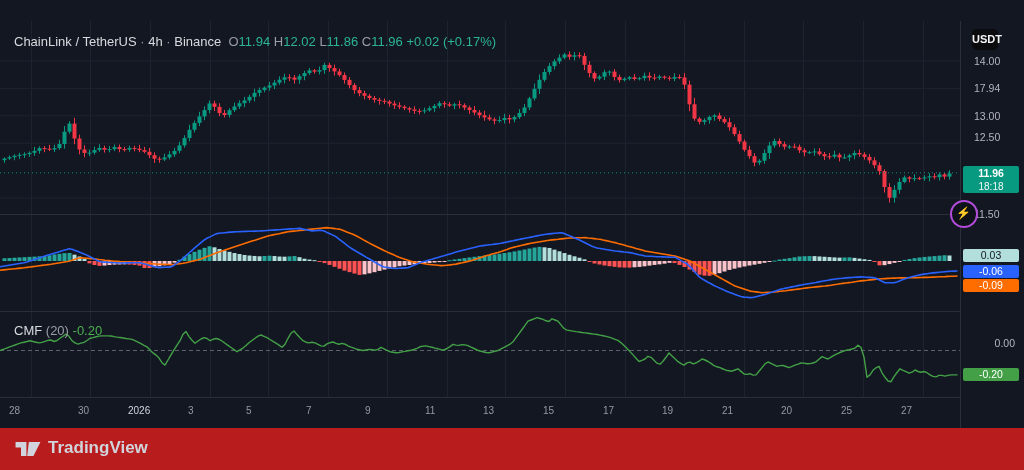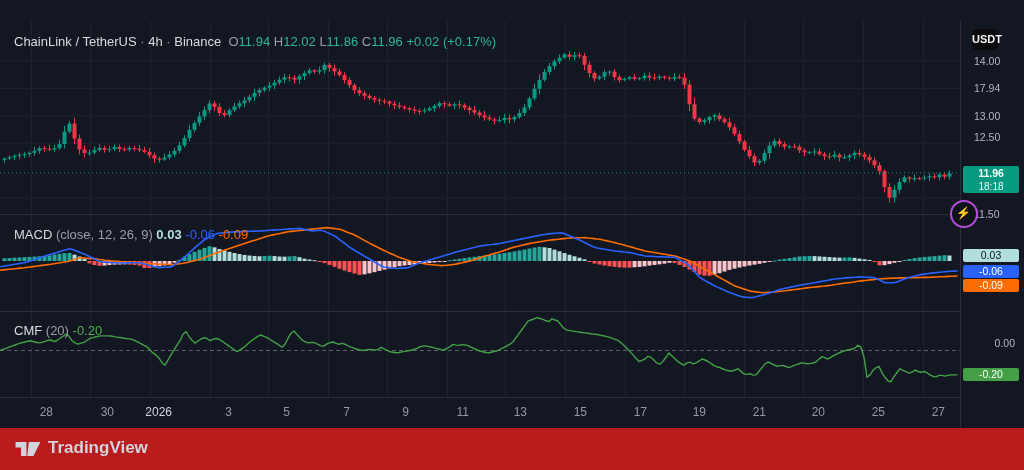--- a/index.html
+++ b/index.html
@@ -19,22 +19,22 @@
             border-radius:5px;color:#f4f4f5;font-size:11px;font-weight:700;
             text-align:center;line-height:21px;}
   .axis-label{position:absolute;left:13px;color:#b2b5be;font-size:10.5px;}
   .axis-label.right{left:auto;right:9px;}
   .badge{position:absolute;left:2px;width:56px;border-radius:2px;color:#fff;
          font-size:10.5px;text-align:center;}
   .price-badge{height:27px;line-height:13px;font-weight:700;padding-top:1px;box-sizing:border-box;}
   .price-badge .cd{font-weight:400;font-size:10px;opacity:.95;}
   .mini-badge{height:13px;line-height:13px;}
   #time-axis{position:absolute;left:0;top:398px;width:960px;height:30px;}
-  .tick-label{position:absolute;top:7px;width:44px;margin-left:-22px;text-align:right;
-              color:#9598a1;font-size:12px;}
+  .tick-label{position:absolute;top:7px;width:44px;margin-left:-22px;text-align:left;
+              color:#9598a1;font-size:10px;}
   .tick-label.major{color:#d1d4dc;font-weight:400;}
   .legend{position:absolute;font-size:13px;color:#b2b5be;white-space:nowrap;z-index:5;}
   .legend .title{color:#d8dade;}
   .legend .lab{color:#9b9ea6;}
   .c-up{color:#2bb596;}
   .c-pale{color:#b2dfdb;font-weight:700;}
   .c-blue{color:#2962ff;}
   .c-orange{color:#ff6d00;}
   .c-green{color:#4caf50;}
   .legend-symbol{left:14px;top:34px;}
@@ -694,21 +694,21 @@
         <polyline points="0,38.5 3,37.4 6,36.3 9,35.2 12,34.1 15,33.0 18,31.9 21,30.9 24,30.2 27,29.5 30,28.7 33,29.5 36,30.2 39,30.9 42,30.4 45,29.4 48,28.3 51,28.0 54,29.5 57,28.5 60,26.3 63,24.2 66,22.1 69,24.3 72,28.7 75,30.9 78,32.1 81,31.2 84,30.3 87,28.5 90,26.3 93,25.6 96,24.8 99,24.1 102,23.9 105,23.9 108,23.9 111,24.0 114,24.6 117,25.1 120,25.5 123,26.0 126,26.5 129,26.9 132,27.4 135,28.6 138,30.1 141,31.7 144,33.3 147,34.8 150,37.9 153,40.9 156,43.1 159,46.1 162,50.7 165,53.1 168,48.0 171,42.9 174,37.8 177,33.1 180,28.7 183,22.2 186,19.5 189,24.6 192,28.3 195,31.2 198,29.0 201,27.0 204,25.6 207,26.5 210,28.7 213,27.3 216,26.5 219,27.3 222,29.0 225,31.2 228,33.4 231,35.5 234,37.6 237,39.7 240,37.9 243,36.1 246,33.4 249,30.8 252,28.5 255,26.3 258,24.1 261,23.0 264,24.3 267,25.7 270,27.5 273,29.4 276,31.2 279,33.1 282,35.3 285,32.2 288,26.3 291,21.2 294,19.0 297,22.6 300,25.8 303,28.7 306,30.2 309,30.9 312,30.2 315,30.9 318,32.4 321,33.9 324,34.1 327,31.9 330,30.7 333,30.0 336,31.4 339,32.2 342,31.4 345,32.2 348,33.8 351,35.2 354,36.2 357,37.3 360,37.9 363,38.5 366,38.0 369,37.5 372,37.6 375,38.2 378,37.3 381,35.3 384,36.8 387,38.3 390,39.7 393,40.2 396,40.8 399,40.5 402,39.9 405,39.4 408,38.8 411,38.3 414,37.5 417,36.3 420,34.8 423,34.1 426,33.9 429,34.6 432,35.3 435,36.1 438,36.8 441,37.7 444,38.0 447,36.5 450,34.6 453,32.4 456,33.1 459,33.4 462,32.6 465,32.9 468,33.6 471,35.1 474,36.5 477,38.0 480,39.0 483,39.7 486,40.5 489,40.7 492,40.0 495,39.2 498,38.5 501,36.9 504,35.4 507,33.8 510,32.2 513,29.8 516,25.7 519,21.6 522,17.5 525,13.3 528,9.2 531,8.0 534,6.8 537,5.6 540,6.5 543,7.4 546,8.8 549,9.5 552,6.8 555,8.0 558,9.2 561,12.9 564,16.5 567,18.1 570,18.6 573,19.1 576,19.6 579,20.0 582,20.5 585,20.9 588,21.3 591,21.7 594,22.1 597,22.5 600,23.1 603,23.7 606,24.4 609,25.1 612,26.2 615,27.3 618,28.4 621,30.7 624,33.6 627,36.5 630,39.6 633,42.9 636,46.2 639,49.5 642,48.3 645,47.0 648,44.3 651,45.3 654,48.3 657,51.2 660,52.2 663,49.2 666,45.3 669,40.9 672,43.9 675,46.8 678,49.7 681,51.7 684,53.1 687,50.9 690,50.1 693,51.9 696,51.0 699,49.2 702,47.0 705,48.0 708,49.5 711,51.4 714,53.6 717,54.8 720,55.6 723,57.0 726,58.2 729,58.7 732,59.2 735,58.0 738,56.8 741,59.4 744,62.0 747,62.4 750,61.7 753,63.1 756,62.9 759,59.2 762,55.6 765,51.9 768,50.0 771,51.4 774,52.9 777,54.4 780,53.6 783,53.5 786,54.5 789,55.6 792,54.4 795,53.1 798,52.1 801,51.0 804,51.1 807,51.7 810,51.6 813,51.0 816,49.8 819,47.2 822,44.6 825,45.8 828,47.0 831,45.2 834,43.4 837,41.9 840,40.5 843,39.3 846,38.3 849,37.7 852,37.0 855,36.1 858,33.3 861,35.5 864,45.2 867,65.3 870,62.9 873,58.3 876,55.8 879,54.4 882,60.8 885,65.3 888,69.0 891,69.7 894,64.6 897,60.5 900,56.8 903,58.3 906,59.7 909,61.2 912,60.2 915,58.0 918,59.5 921,60.2 924,59.5 927,60.7 930,62.9 933,64.4 936,64.9 939,63.4 942,63.4 945,64.1 948,63.4 951,62.9 954,62.9 957,62.9" fill="none" stroke="#43a047" stroke-width="1.4" stroke-linejoin="round" stroke-linecap="round"></polyline>
       </svg>
     </div>
 
   <div class="divider" style="top:214px"></div>
   <div class="divider" style="top:311px"></div>
   <div class="divider" style="top:397px"></div>
 
   <div id="time-axis">
       <div class="tick-label" style="left: 31px;">28</div>
-      <div class="tick-label" style="left: 92px;">30</div>
+      <div class="tick-label" style="left: 100px;">30</div>
       <div class="tick-label major" style="left: 150px;">2026</div>
       <div class="tick-label" style="left: 210px;">3</div>
       <div class="tick-label" style="left: 268px;">5</div>
       <div class="tick-label" style="left: 328px;">7</div>
       <div class="tick-label" style="left: 387px;">9</div>
       <div class="tick-label" style="left: 447px;">11</div>
       <div class="tick-label" style="left: 505px;">13</div>
       <div class="tick-label" style="left: 565px;">15</div>
       <div class="tick-label" style="left: 625px;">17</div>
       <div class="tick-label" style="left: 684px;">19</div>
@@ -742,27 +742,20 @@
     <span class="title">4h</span>
     <span class="lab">·</span>
     <span class="title">Binance</span>
     &nbsp;<span class="lab">O</span><span class="c-up">11.94</span>
     <span class="lab">H</span><span class="c-up">12.02</span>
     <span class="lab">L</span><span class="c-up">11.86</span>
     <span class="lab">C</span><span class="c-up">11.96</span>
     <span class="c-up">+0.02 (+0.17%)</span>
   </div>
 
-  <div class="legend legend-macd">
-    <span class="title">MACD</span>
-    <span class="lab">(close, 12, 26, 9)</span>
-    <span class="c-pale">0.03</span>
-    <span class="c-blue">-0.06</span>
-    <span class="c-orange">-0.09</span>
-  </div>
 
   <div class="legend legend-cmf">
     <span class="title">CMF</span>
     <span class="lab">(20)</span>
     <span class="c-green">-0.20</span>
   </div>
 
   <div class="lightning">⚡</div>
 
   <div class="bottom-bar">

